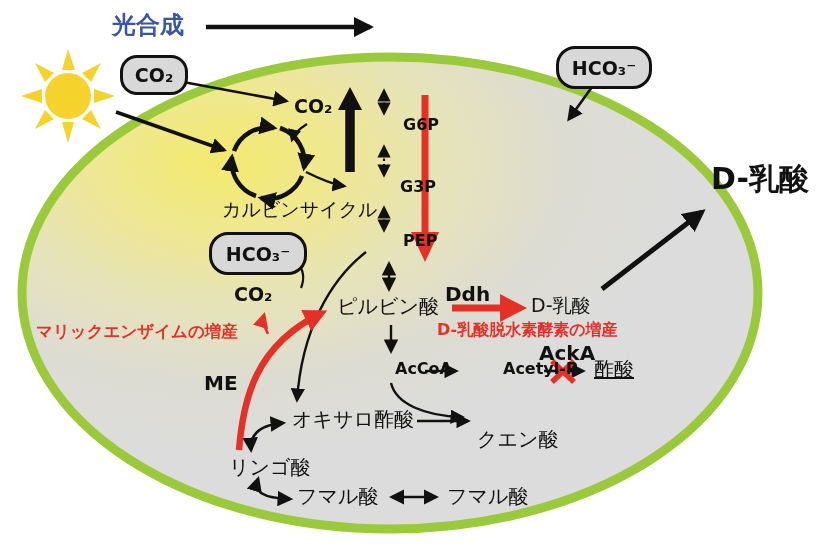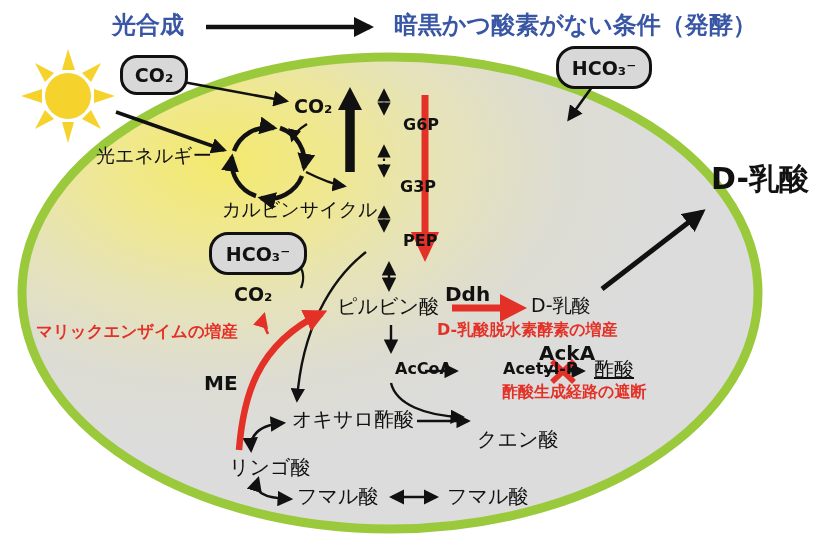--- a/index.html
+++ b/index.html
@@ -147,23 +147,21 @@
     <span>CO₂</span>
   </div>
   <div class="bubble" style="left:556px;top:46px;width:90px;height:37px;">
     <span>HCO₃⁻</span>
   </div>
   <div class="bubble" style="left:209px;top:232px;width:92px;height:37px;">
     <span>HCO₃⁻</span>
   </div>
 
   <div class="lbl blue" style="left:112px;top:12px;">光合成</div>
-  <div class="lbl blue" style="left:394px;top:12px;">暗黒かつ酸素がない条件（発酵）</div>
 
-  <div class="lbl" style="left:96px;top:145px;font-size:19px;">光エネルギー</div>
   <div class="lbl" style="left:194px;top:199px;font-size:19px;margin-left:28px;">カルビンサイクル</div>
   <div class="lbl small-met" style="left:294px;top:96px;">CO₂</div>
   <div class="lbl met-b" style="left:364px;top:116px;">G6P</div>
   <div class="lbl met-b" style="left:361px;top:178px;">G3P</div>
   <div class="lbl met-b" style="left:364px;top:232px;">PEP</div>
   <div class="lbl met" style="left:337px;top:295px;">ピルビン酸</div>
   <div class="lbl small-met" style="left:234px;top:284px;">CO₂</div>
   <div class="lbl" style="left:531px;top:295px;font-size:19px;">D-乳酸</div>
   <div class="lbl met-b" style="left:356px;top:360px;">AcCoA</div>
   <div class="lbl met-b" style="left:464px;top:360px;">Acetyl-P</div>
@@ -173,17 +171,16 @@
   <div class="lbl met" style="left:229px;top:456px;">リンゴ酸</div>
   <div class="lbl met" style="left:297px;top:485px;">フマル酸</div>
   <div class="lbl met" style="left:447px;top:485px;">フマル酸</div>
 
   <div class="lbl enzyme" style="left:445px;top:283px;">Ddh</div>
   <div class="lbl enzyme" style="left:539px;top:342px;">AckA</div>
   <div class="lbl enzyme" style="left:204px;top:372px;">ME</div>
 
   <div class="lbl note" style="left:437px;top:321px;">D-乳酸脱水素酵素の増産</div>
   <div class="lbl note" style="left:36px;top:323px;font-size:16.5px;">マリックエンザイムの増産</div>
-  <div class="lbl note" style="left:502px;top:383px;">酢酸生成経路の遮断</div>
 
   <div class="lbl product" style="left:711px;top:162px;">D-乳酸</div>
 
 </div>
 
 </body></html>

